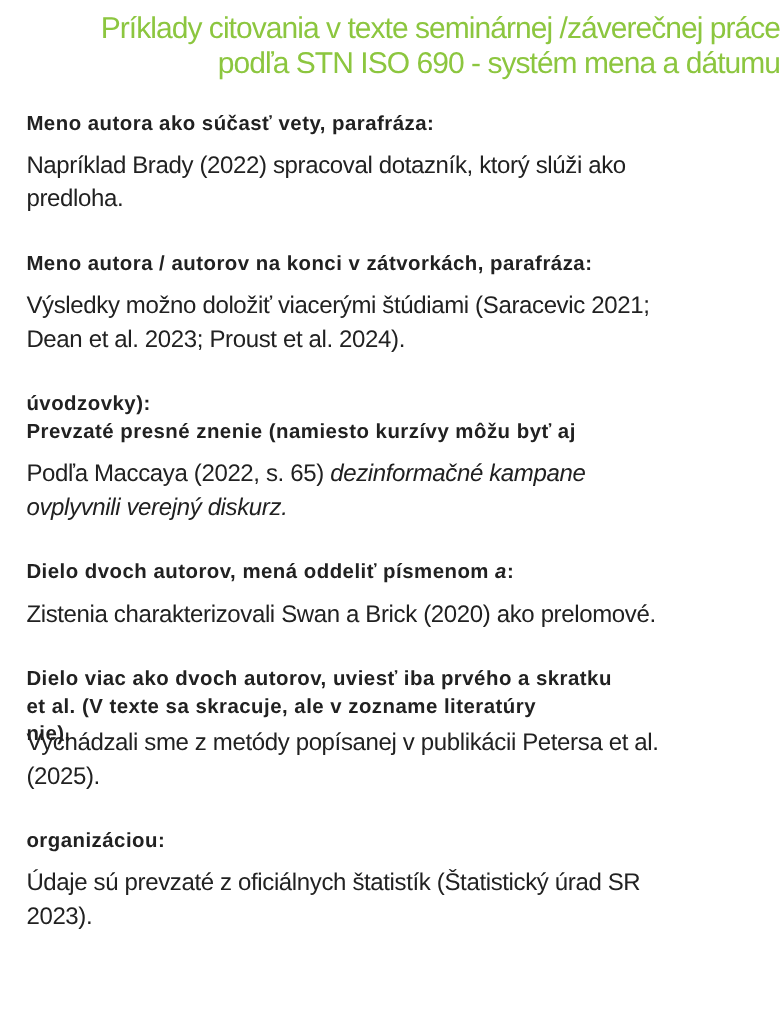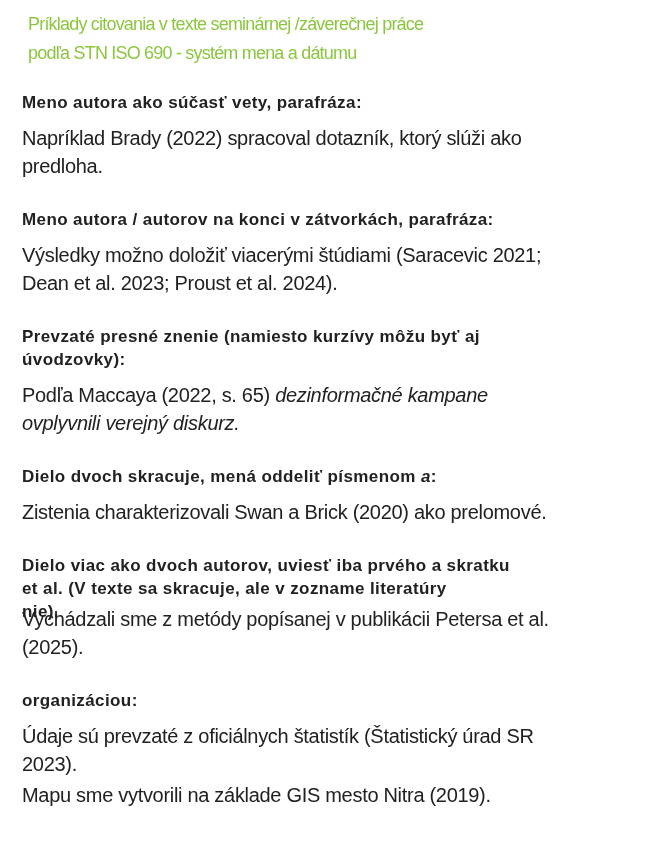--- a/index.html
+++ b/index.html
@@ -11,24 +11,25 @@
     height: 853px;
     background: #ffffff;
     padding: 10px 0 0 22px;
     overflow: hidden;
     font-family: "Liberation Sans", sans-serif;
     color: #212121;
   }
 
   .title {
     margin-left: 6px;
-    font-size: 18px;
+    font-size: 25px;
     line-height: 29px;
     font-weight: 400;
     letter-spacing: -0.8px;
+    text-align: right;
   }
   .title .line { white-space: nowrap; }
 
   .section { margin-top: 28px; }
   .section.first { margin-top: 23px; }
 
   .mono-header {
     font-family: Liberation Sans, sans-serif;
     font-weight: bold;
     font-size: 17px;
@@ -76,32 +77,32 @@
       <div class="line">Meno autora / autorov na konci v zátvorkách, parafráza:</div>
     </div>
     <div class="body-par">
       <div class="line">Výsledky možno doložiť viacerými štúdiami (Saracevic 2021;</div>
       <div class="line">Dean et al. 2023; Proust et al. 2024).</div>
     </div>
   </section>
 
   <section class="section">
     <div class="mono-header">
+      <div class="line">úvodzovky):</div>
       <div class="line">Prevzaté presné znenie (namiesto kurzívy môžu byť aj</div>
-      <div class="line">úvodzovky):</div>
     </div>
     <div class="body-par">
       <div class="line"><span>Podľa Maccaya (2022, s. 65) </span><em>dezinformačné kampane</em></div>
       <div class="line"><em>ovplyvnili verejný diskurz.</em></div>
     </div>
   </section>
 
   <section class="section">
     <div class="mono-header">
-      <div class="line"><span>Dielo dvoch skracuje, mená oddeliť písmenom </span><em>a</em><span>:</span></div>
+      <div class="line"><span>Dielo dvoch autorov, mená oddeliť písmenom </span><em>a</em><span>:</span></div>
     </div>
     <div class="body-par">
       <div class="line">Zistenia charakterizovali Swan a Brick (2020) ako prelomové.</div>
     </div>
   </section>
 
   <section class="section">
     <div class="mono-header overlap">
       <div class="line">Dielo viac ako dvoch autorov, uviesť iba prvého a skratku</div>
       <div class="line">et al. (V texte sa skracuje, ale v zozname literatúry</div>
@@ -114,18 +115,15 @@
   </section>
 
   <section class="section">
     <div class="mono-header">
       <div class="line">organizáciou:</div>
     </div>
     <div class="body-par">
       <div class="line">Údaje sú prevzaté z oficiálnych štatistík (Štatistický úrad SR</div>
       <div class="line">2023).</div>
     </div>
-    <div class="body-par gap">
-      <div class="line">Mapu sme vytvorili na základe GIS mesto Nitra (2019).</div>
-    </div>
   </section>
 
 </div>
 
 </body></html>

